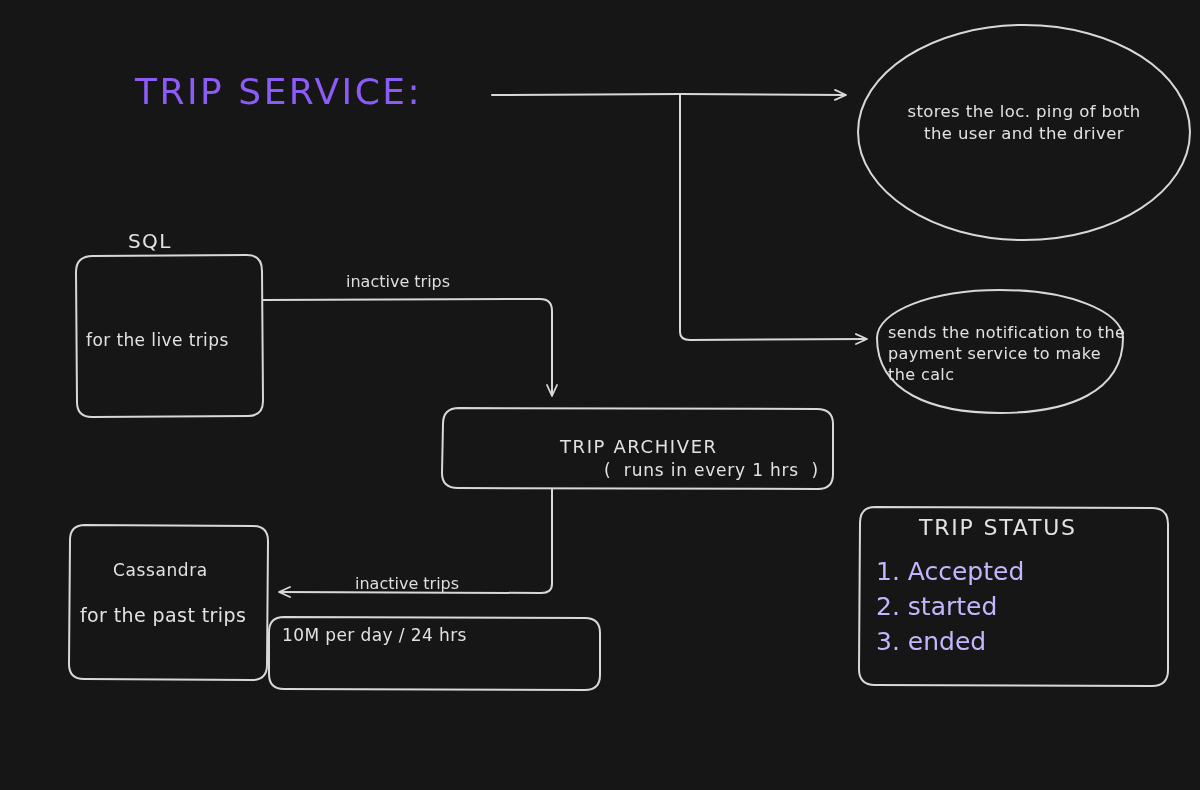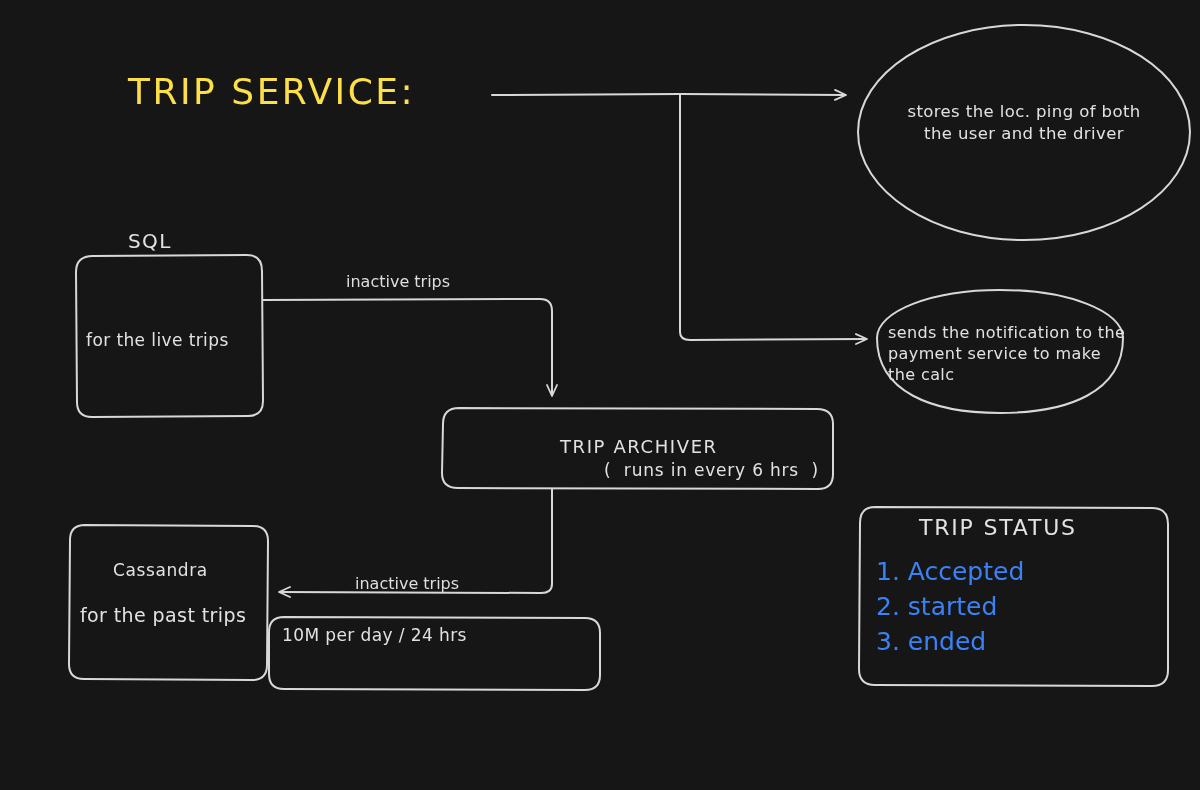--- a/index.html
+++ b/index.html
@@ -27,25 +27,25 @@
   .node-text {
     position: absolute;
     color: #e2e2e2;
     font-family: "DejaVu Sans", sans-serif;
     letter-spacing: 0.4px;
     white-space: pre;
     line-height: 1.32;
   }
   
   #title {
-    left: 128px;
+    left: 135px;
     top: 68px;
     font-size: 36px;
     letter-spacing: 2.5px;
-    color: #fde047;
+    color: #8b5cf6;
     font-weight: 400;
   }
   
   #sql-label {
     left: 128px;
     top: 228px;
     font-size: 20px;
     letter-spacing: 1.4px;
   }
   #sql-body {
@@ -110,21 +110,21 @@
   
   #status-title {
     left: 919px;
     top: 513px;
     font-size: 22px;
     letter-spacing: 1.8px;
   }
   .status-item {
     position: absolute;
     left: 876px;
-    color: #3b82f6;
+    color: #c4b5fd;
     font-size: 25px;
     font-family: "DejaVu Sans", sans-serif;
     white-space: pre;
   }
   #status-item-0 { top: 557px; }
   #status-item-1 { top: 592px; }
   #status-item-2 { top: 627px; }
   
   .edge-label {
     position: absolute;
@@ -184,21 +184,21 @@
   <div class="node-text" id="title">TRIP SERVICE:</div>
 
   <div class="node-text" id="sql-label">SQL</div>
   <div class="node-text" id="sql-body">for the live trips</div>
 
   <div class="node-text" id="ellipse2-text">sends the notification to the payment service to make the calc</div>
 
   <div class="node-text" id="ellipse1-text">stores the loc. ping of both the user and the driver</div>
 
   <div class="node-text" id="archiver-title">TRIP ARCHIVER</div>
-  <div class="node-text" id="archiver-sub">(  runs in every 6 hrs  )</div>
+  <div class="node-text" id="archiver-sub">(  runs in every 1 hrs  )</div>
 
   <div class="node-text" id="cassandra-title">Cassandra</div>
   <div class="node-text" id="cassandra-sub">for the past trips</div>
 
   <div class="node-text" id="calc-line1">10M per day / 24 hrs</div>
 
   <div class="node-text" id="status-title">TRIP STATUS</div>
   <div class="status-item" id="status-item-0">1. Accepted</div>
   <div class="status-item" id="status-item-1">2. started</div>
   <div class="status-item" id="status-item-2">3. ended</div>

